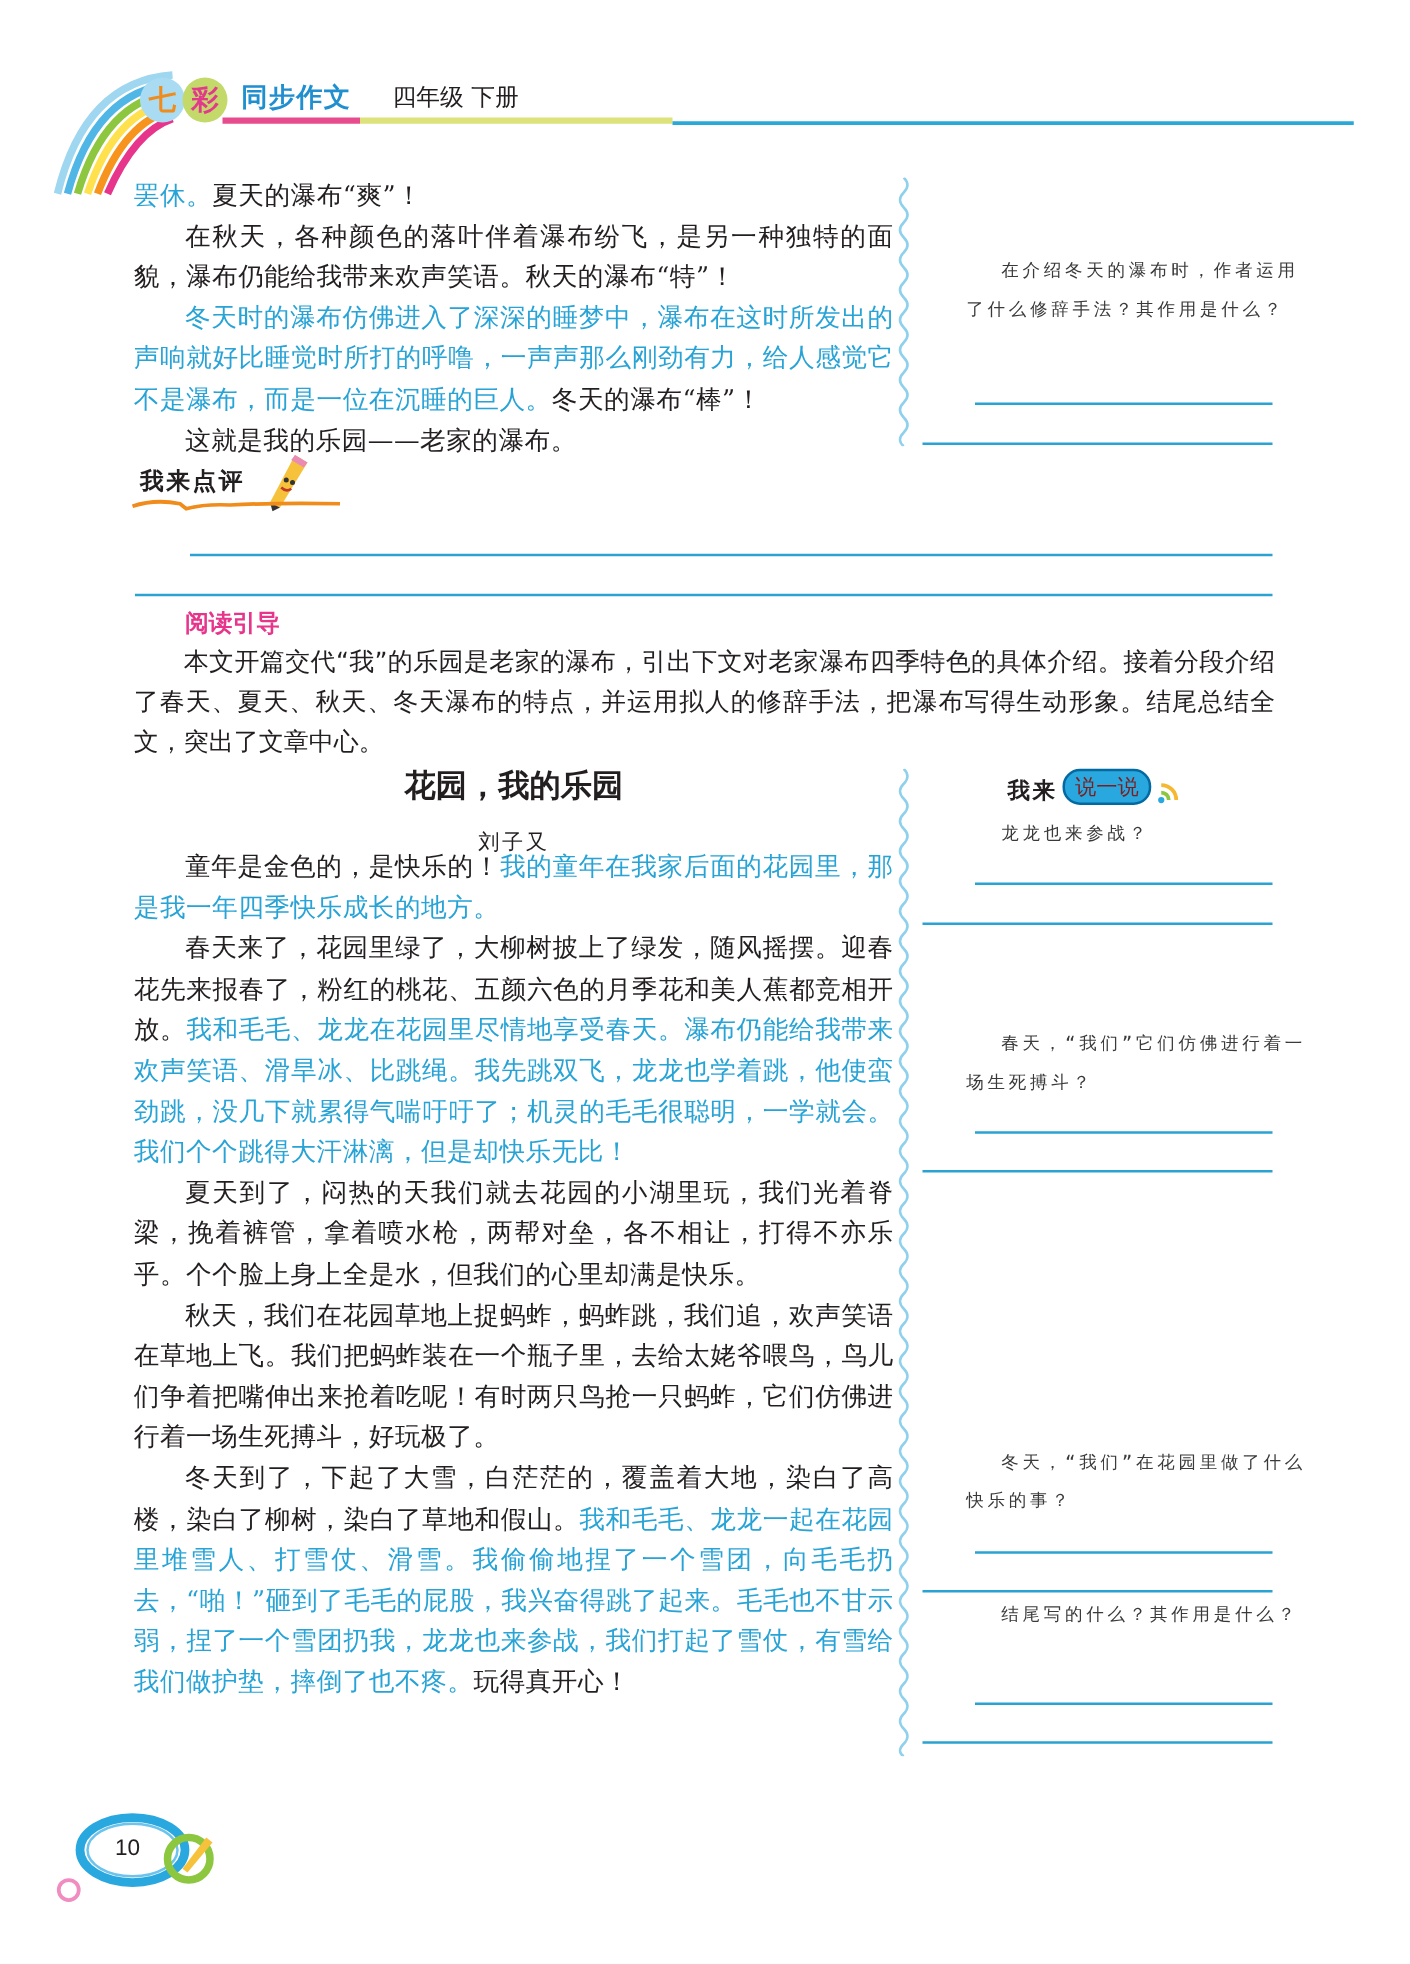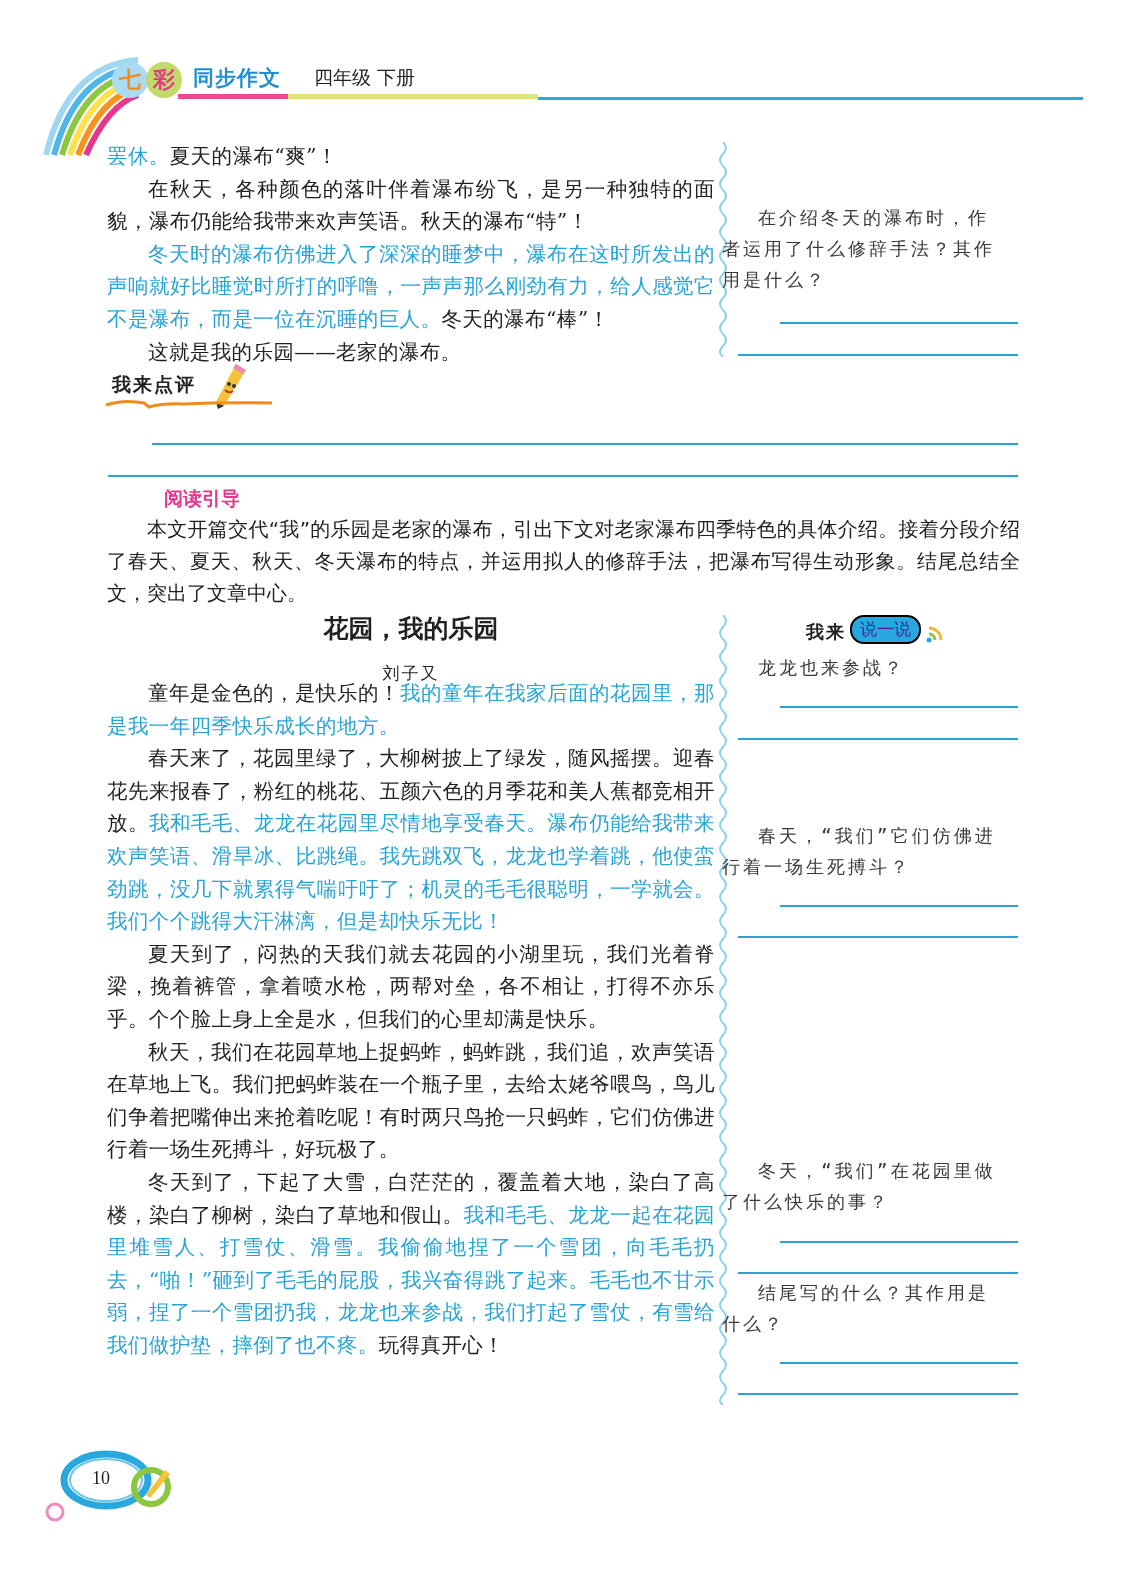--- a/index.html
+++ b/index.html
@@ -22,39 +22,39 @@
   
   .para { font-size:20.5px; line-height:32.6px; letter-spacing:0.4px; text-align:justify; }
   .indent { text-indent:2em; }
   .hl { color:#27a3d6; }
   .col-main { left:107px; width:608px; }
 
   
   .wave { width:14px; }
 
   
-  .side { left:722px; width:282px; font-size:18px; line-height:31px; letter-spacing:3px; color:#3a3a3a; font-family:"DejaVu Sans Mono","DejaVu Sans",sans-serif; }
+  .side { left:773px; width:282px; font-size:14px; line-height:31px; letter-spacing:3px; color:#3a3a3a; font-family:"DejaVu Sans Mono","DejaVu Sans",sans-serif; }
   .line-short { left:780px; width:238px; height:2px; background:#2aa3d2; }
   .line-long { left:738px; width:280px; height:2px; background:#2aa3d2; }
 
   .comment-title { left:112px; top:372px; font-size:19px; font-weight:bold; font-family:"DejaVu Serif",serif; letter-spacing:2px; }
   .lines-main1 { left:152px; top:443px; width:866px; height:2px; background:#2aa3d2; }
   .lines-main2 { left:108px; top:475px; width:910px; height:2px; background:#2aa3d2; }
 
-  .guide-title { left:164px; top:486px; font-size:19px; font-weight:bold; color:#e6358b; font-family:"DejaVu Sans",sans-serif; }
+  .guide-title { left:148px; top:486px; font-size:19px; font-weight:bold; color:#e6358b; font-family:"DejaVu Sans",sans-serif; }
   .guide-text { left:107px; top:513px; width:913px; font-size:20px; line-height:32px; font-family:"DejaVu Sans",sans-serif; text-align:justify; }
 
   .art-title { left:107px; top:612px; width:608px; text-align:center; font-size:25px; font-weight:bold; font-family:"DejaVu Sans",sans-serif; }
   .art-author { left:107px; top:650px; width:608px; text-align:center; font-size:17px; letter-spacing:2px;margin-top:12px; }
 
   .say-box { left:806px; top:615px; display:flex; align-items:flex-end; gap:4px; }
   .say-label { font-size:18px; font-weight:bold; letter-spacing:2px; }
-  .say-pill { background:#29a8df; color:#4c1d95; border-radius:14px; padding:1px 8px; font-size:17px; border:2px solid #000000; }
+  .say-pill { background:#29a8df; color:#7f1d1d; border-radius:14px; padding:1px 8px; font-size:17px; border:2px solid #0369a1; }
 
-  .page-num { left:92px; top:1468px; font-size:18px; font-family:Liberation Serif, serif; }
+  .page-num { left:92px; top:1468px; font-size:18px; font-family:Liberation Sans, sans-serif; }
 </style>
 </head>
 <body>
 
 <svg class="abs rainbow" viewBox="0 0 110 110">
   <path d="M100 5 Q30 10 8 100" stroke="#9fd6f0" stroke-width="6" fill="none"></path>
   <path d="M100 12 Q38 18 16 100" stroke="#4fb6e6" stroke-width="6" fill="none"></path>
   <path d="M100 19 Q46 26 24 100" stroke="#8dc63f" stroke-width="6" fill="none"></path>
   <path d="M100 26 Q54 34 32 100" stroke="#ffe14d" stroke-width="6" fill="none"></path>
   <path d="M100 33 Q62 42 40 100" stroke="#f7941d" stroke-width="6" fill="none"></path>

